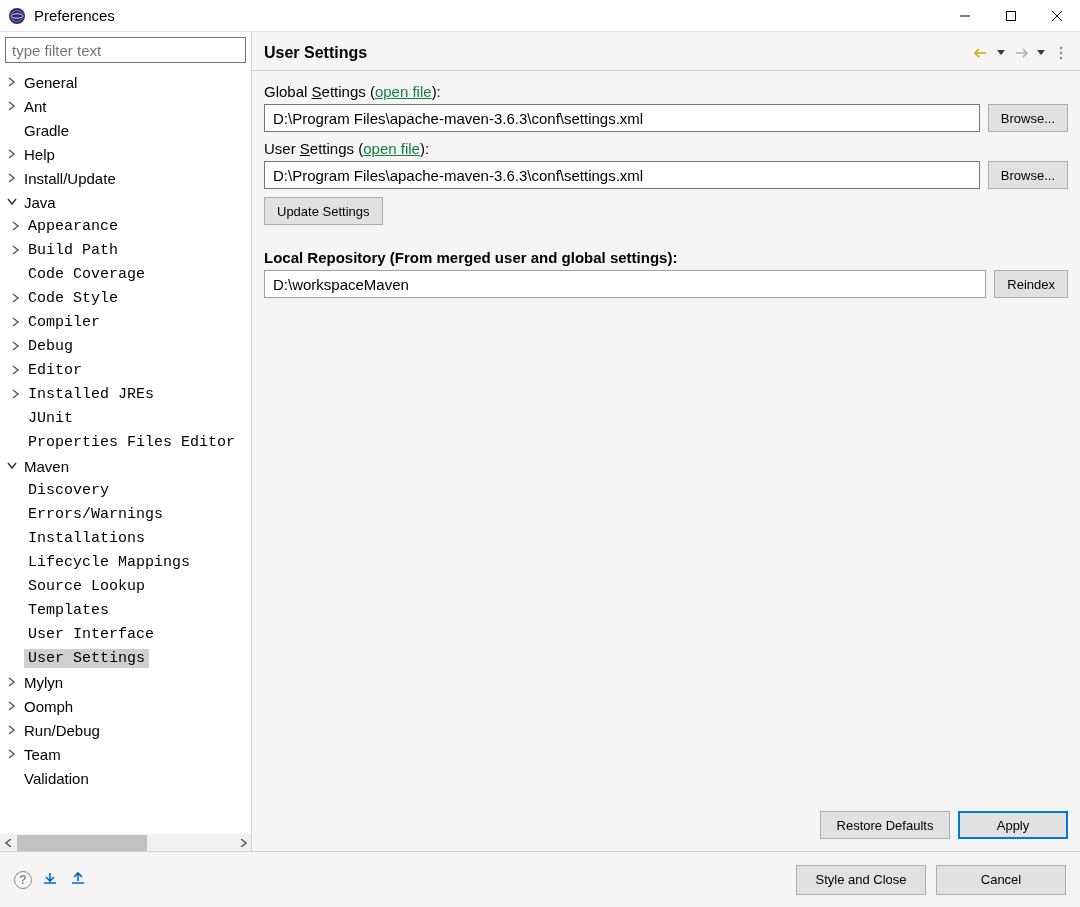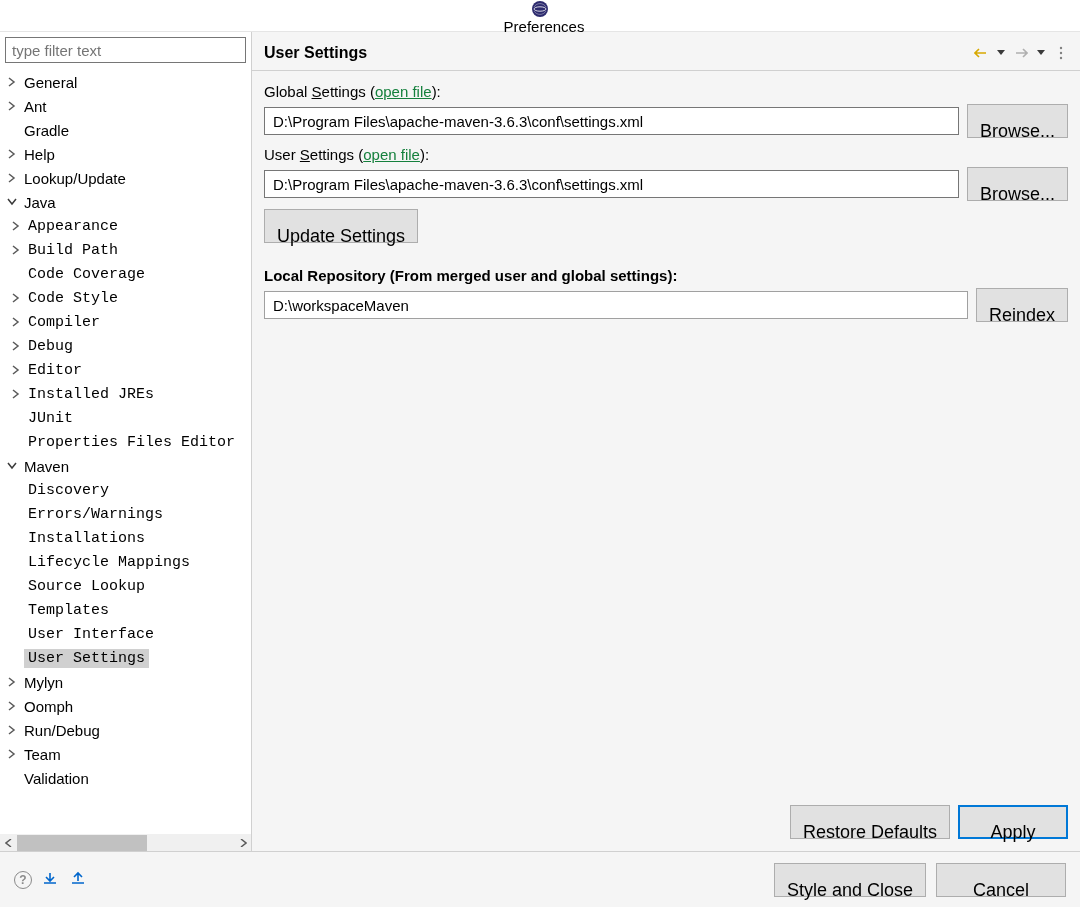--- a/index.html
+++ b/index.html
@@ -14,21 +14,20 @@
     display: flex;
     flex-direction: column;
   }
   
   .titlebar {
     height: 32px;
     display: flex;
     align-items: center;
     padding: 0 0 0 8px;
     border-bottom: 1px solid #e5e5e5;
-    flex-direction: column;
   }
   .titlebar .app-icon {
     width: 18px; height: 18px; margin-right: 8px;
     display:flex;align-items:center;justify-content:center;
   }
   .titlebar .title { flex: 1; font-size: 15px; color: #000; }
   .win-btns { display:flex; }
   .win-btn {
     width: 46px; height: 32px;
     display:flex;align-items:center;justify-content:center;
@@ -132,24 +131,24 @@
     flex:1;
     height: 28px;
     padding: 2px 8px;
     border: 1px solid #767676;
     background:#fff;
     font-size:15px;
   }
   .text-input.readonly { background:#fff; border:1px solid #a0a0a0; color:#000; }
   .btn {
     height: 28px;
-    padding: 16px 12px;
+    padding: 0 12px;
     background:#e1e1e1;
     border:1px solid #adadad;
-    font-size:18px;
+    font-size:13px;
     cursor:pointer;
     min-width:70px;
   }
   .btn.small { min-width:auto; }
   .update-row { margin: 6px 0 0 0; }
   .lr-label { margin-top: 24px; font-weight: bold; }
 
   .bottom-btns {
     margin-top:auto;
     display:flex;
@@ -246,21 +245,21 @@
               </svg>
             </span>
             <span class="label">Help</span>
           </div>
           <div class="node">
             <span class="chev">
               <svg width="8" height="10">
                 <path d="M1 1 L6 5 L1 9" fill="none" stroke="#5a5a5a" stroke-width="1.5"></path>
               </svg>
             </span>
-            <span class="label">Lookup/Update</span>
+            <span class="label">Install/Update</span>
           </div>
           <div class="node">
             <span class="chev">
               <svg width="10" height="8">
                 <path d="M1 1 L5 6 L9 1" fill="none" stroke="#3a3a3a" stroke-width="1.5"></path>
               </svg>
             </span>
             <span class="label">Java</span>
           </div>
           <div class="node level1">

